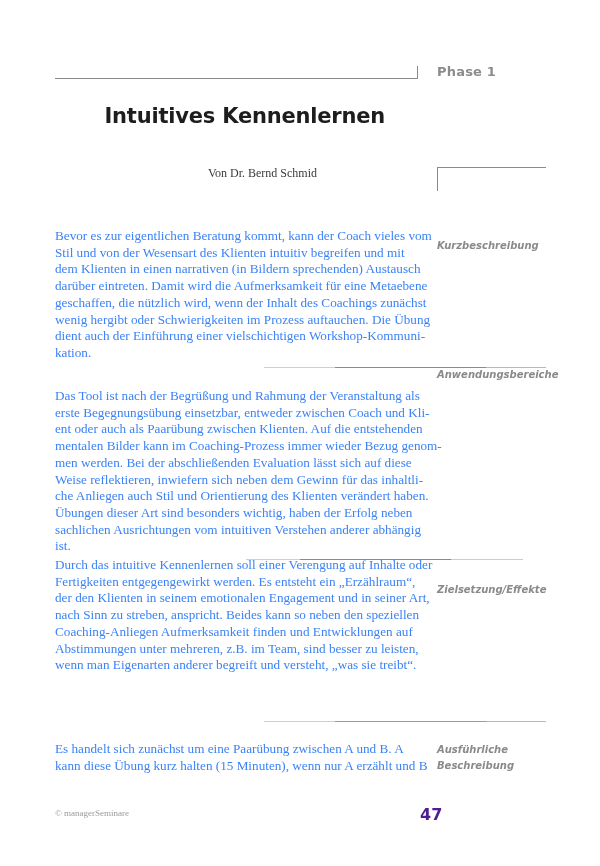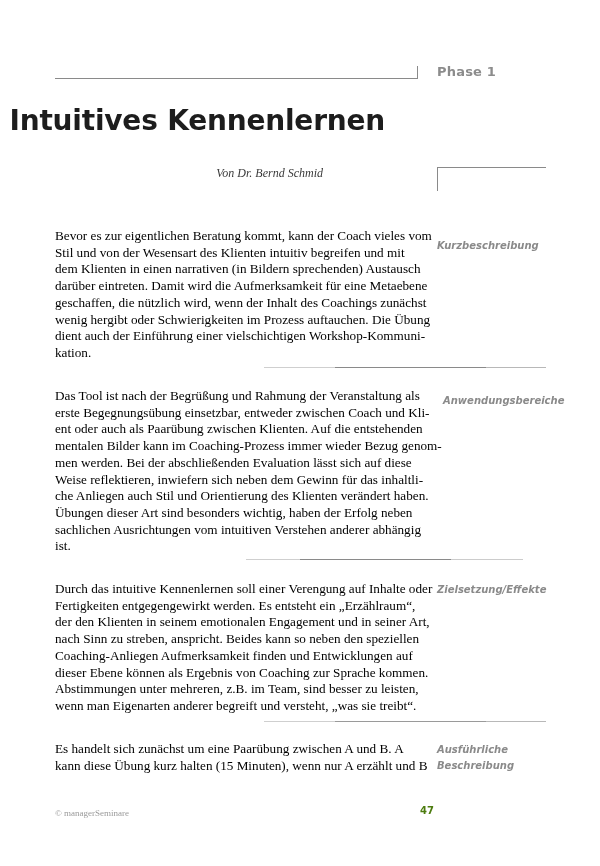--- a/index.html
+++ b/index.html
@@ -3,38 +3,38 @@
 <meta charset="utf-8">
 <style>
   html, body { margin: 0; padding: 0; background: #ffffff; }
   body { width: 600px; height: 866px; position: relative; overflow: hidden; }
   .page { position: absolute; left: 0; top: 0; width: 499px; height: 866px; background: #fff; }
 
   .hdr-line { position: absolute; left: 55px; top: 78px; width: 363px; height: 0; border-top: 1px solid #8a8a8a; }
   .hdr-tick { position: absolute; left: 417px; top: 66px; width: 0; height: 12px; border-left: 1px solid #8a8a8a; }
   .phase { position: absolute; left: 437px; top: 64px; font-family: "DejaVu Sans", sans-serif; font-size: 13px; font-weight: bold; color: #8c8c8c; letter-spacing: 0.2px; }
 
-  .title { position: absolute; right: 114px; top: 104px; font-family: "DejaVu Sans", sans-serif; font-size: 28px; font-weight: bold; color: #1d1d1d; white-space: nowrap; letter-spacing: -0.2px; }
+  .title { position: absolute; right: 114px; top: 104px; font-family: "DejaVu Sans", sans-serif; font-size: 21px; font-weight: bold; color: #1d1d1d; white-space: nowrap; letter-spacing: -0.2px; }
 
-  .author { position: absolute; right: 176px; top: 166px; font-family: "Liberation Serif", serif; font-style: italic; font-size: 12px; color: #3a3a3a; white-space: nowrap; }
+  .author { position: absolute; right: 182px; top: 166px; font-family: "Liberation Serif", serif; font-size: 12px; color: #3a3a3a; white-space: nowrap; }
 
   .bracket-top { position: absolute; left: 437px; top: 167px; width: 109px; height: 0; border-top: 1px solid #8a8a8a; }
   .bracket-side { position: absolute; left: 437px; top: 167px; width: 0; height: 24px; border-left: 1px solid #8a8a8a; }
 
   .section { position: absolute; left: 55px; width: 370px; }
-  .body-text { font-family: "Liberation Serif", serif; font-size: 13.2px; line-height: 16.7px; color: #000000; margin: 0; }
+  .body-text { font-family: "Liberation Serif", serif; font-size: 13.2px; line-height: 16.7px; color: #3b82f6; margin: 0; }
   .body-text span.line { display: block; white-space: nowrap; }
 
   .side-label { position: absolute; left: 437px; font-family: "DejaVu Sans", sans-serif; font-style: italic; font-weight: bold; font-size: 10px; line-height: 16px; color: #8a8a8a; }
 
   .divider { position: absolute; height: 2px; }
   .divider .seg { position: absolute; top: 0; height: 1px; }
 
   .footer-copy { position: absolute; left: 55px; top: 808px; font-family: Liberation Serif, serif; font-size: 9px; color: #9a9a9a; }
-  .footer-page { position: absolute; left: 420px; top: 805px; font-family: "DejaVu Sans", sans-serif; font-size: 10px; font-weight: bold; color: #4d7c0f; }
+  .footer-page { position: absolute; left: 420px; top: 805px; font-family: "DejaVu Sans", sans-serif; font-size: 16px; font-weight: bold; color: #4c1d95; }
 </style>
 </head>
 <body>
 
 <div class="page">
 
   <div class="hdr-line"></div>
   <div class="hdr-tick"></div>
   <div class="phase">Phase 1</div>
 
@@ -72,37 +72,36 @@
       <span class="line">ent oder auch als Paarübung zwischen Klienten. Auf die entstehenden</span>
       <span class="line">mentalen Bilder kann im Coaching-Prozess immer wieder Bezug genom-</span>
       <span class="line">men werden. Bei der abschließenden Evaluation lässt sich auf diese</span>
       <span class="line">Weise reflektieren, inwiefern sich neben dem Gewinn für das inhaltli-</span>
       <span class="line">che Anliegen auch Stil und Orientierung des Klienten verändert haben.</span>
       <span class="line">Übungen dieser Art sind besonders wichtig, haben der Erfolg neben</span>
       <span class="line">sachlichen Ausrichtungen vom intuitiven Verstehen anderer abhängig</span>
       <span class="line">ist.</span>
     </p>
   </div>
-  <div class="side-label" style="top:393px;margin-left:6px;">
+  <div class="side-label" style="top:367px;">
     <div>Anwendungsbereiche</div>
   </div>
   <div class="divider" style="left:246px; top:559px; width:277px;">
     <div class="seg" style="left:0; width:54px; background:#cfcfcf;"></div>
     <div class="seg" style="left:54px; width:151px; background:#8a8a8a;"></div>
     <div class="seg" style="left:205px; width:72px; background:#cccccc;"></div>
   </div>
 
-  <div class="section" style="top:581px;">
+  <div class="section" style="top:557px;">
     <p class="body-text">
       <span class="line">Durch das intuitive Kennenlernen soll einer Verengung auf Inhalte oder</span>
       <span class="line">Fertigkeiten entgegengewirkt werden. Es entsteht ein „Erzählraum“,</span>
       <span class="line">der den Klienten in seinem emotionalen Engagement und in seiner Art,</span>
       <span class="line">nach Sinn zu streben, anspricht. Beides kann so neben den speziellen</span>
       <span class="line">Coaching-Anliegen Aufmerksamkeit finden und Entwicklungen auf</span>
-      <span class="line">dieser Ebene können als Ergebnis von Coaching zur Sprache kommen.</span>
       <span class="line">Abstimmungen unter mehreren, z.B. im Team, sind besser zu leisten,</span>
       <span class="line">wenn man Eigenarten anderer begreift und versteht, „was sie treibt“.</span>
     </p>
   </div>
   <div class="side-label" style="top:582px;">
     <div>Zielsetzung/Effekte</div>
   </div>
   <div class="divider" style="left:264px; top:721px; width:282px;">
     <div class="seg" style="left:0; width:71px; background:#cfcfcf;"></div>
     <div class="seg" style="left:71px; width:151px; background:#9a9a9a;"></div>

